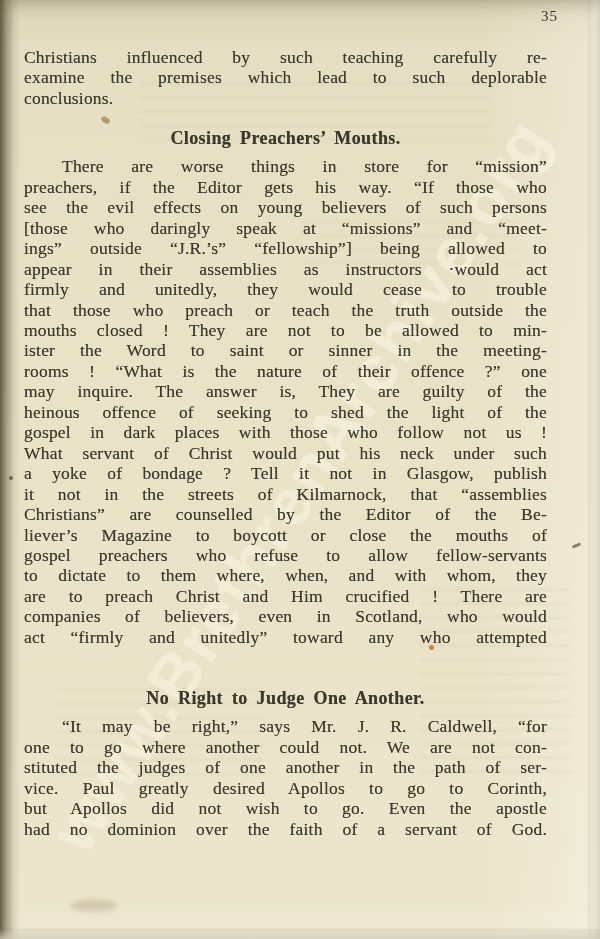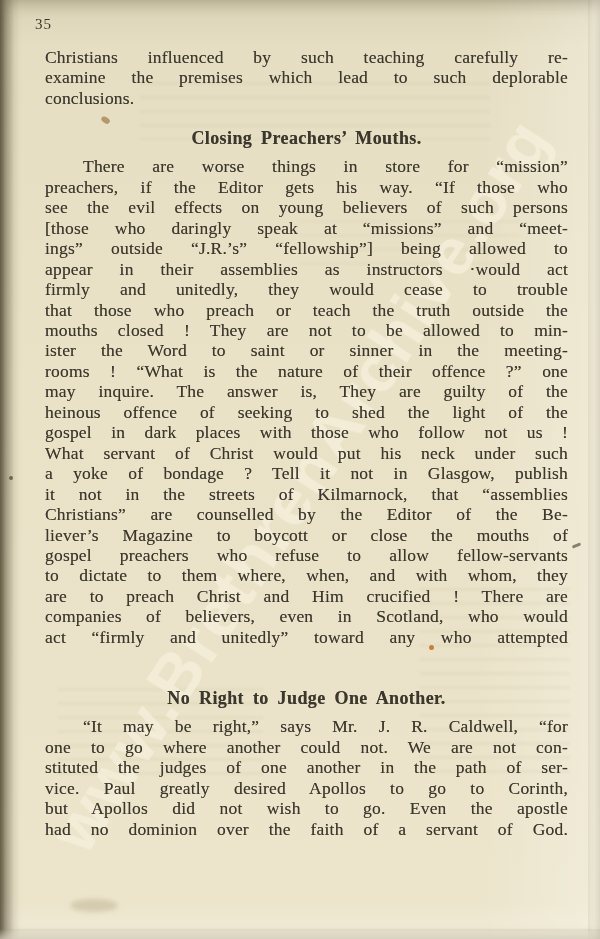--- a/index.html
+++ b/index.html
@@ -29,24 +29,24 @@
     background:linear-gradient(180deg, rgba(130,120,90,0.10) 0, rgba(246,240,224,0.6) 70%, rgba(250,245,230,0.8) 100%);
   }
   .watermark{
     position:absolute; left:-160px; top:447px; width:920px; z-index:1;
     transform:rotate(-57deg); text-align:center; white-space:nowrap;
     font-family:"Liberation Sans","DejaVu Sans",sans-serif; font-weight:bold;
     font-size:66px; letter-spacing:2px; color:var(--wm,#f7f1de); opacity:0.72;
     filter:blur(0.6px); pointer-events:none;
   }
   .page-number{
-    position:absolute; top:16px; left:35px; width:523px; z-index:2;
-    text-align:left; font-size:15px; letter-spacing:1px;
+    position:absolute; top:8px; left:35px; width:523px; z-index:2;
+    text-align:right; font-size:15px; letter-spacing:1px;
   }
-  .text-block{ position:absolute; left:45px; top:47px; width:523px; z-index:2; }
+  .text-block{ position:absolute; left:24px; top:47px; width:523px; z-index:2; }
   .tline{
     font-size:17.5px; line-height:20.45px; letter-spacing:0.2px;
     text-align:justify; text-align-last:justify;
     text-shadow:0 0 0.4px rgba(59,55,44,0.55);
   }
   .tline.flush{ text-align-last:left; }
   .tline.indent{ padding-left:38px; }
   .heading{
     font-size:18px; line-height:22px; font-weight:bold; text-align:center;
     letter-spacing:0.4px; word-spacing:4px;

